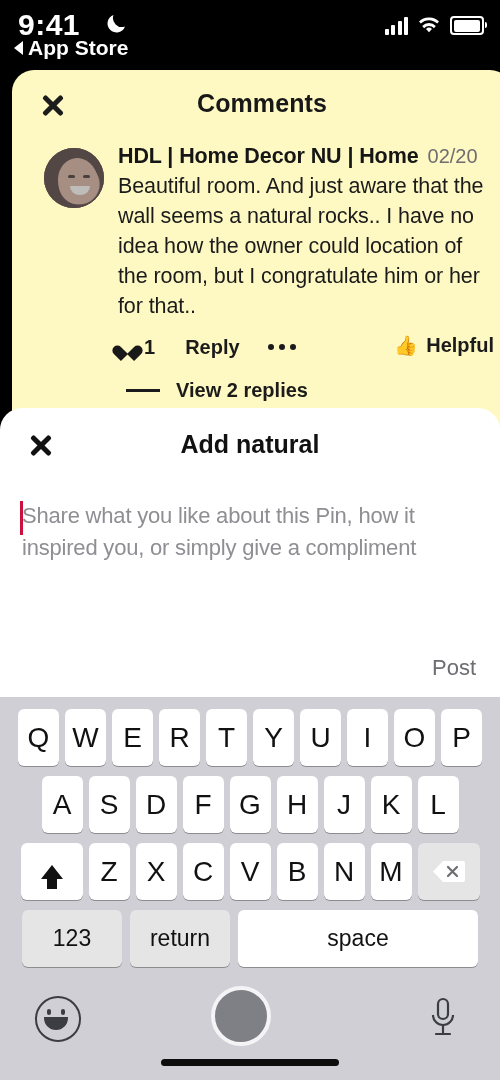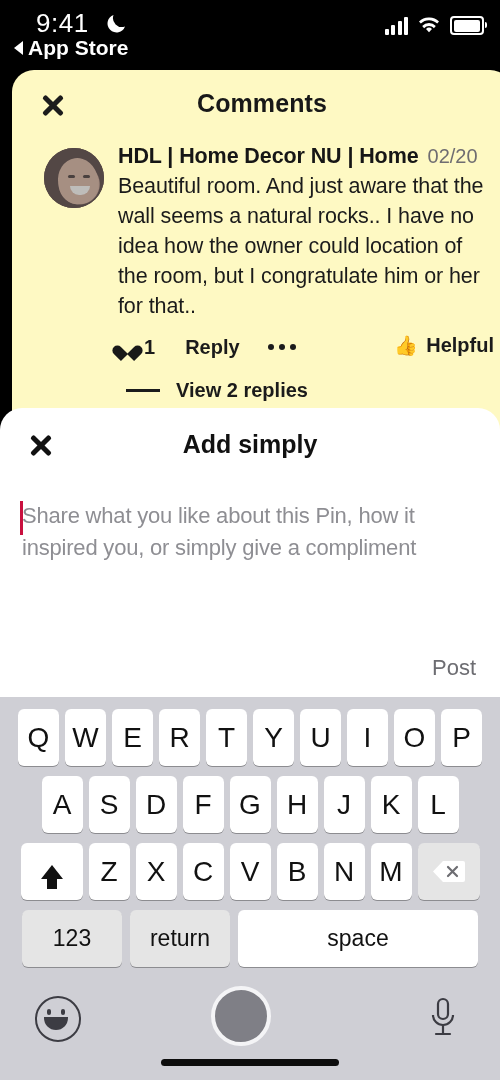--- a/index.html
+++ b/index.html
@@ -6,21 +6,21 @@
   body{
     width:500px;height:1080px;overflow:hidden;
     background:#000;
     font-family:"Liberation Sans", sans-serif;
     -webkit-font-smoothing:antialiased;
   }
   .phone{position:relative;width:500px;height:1080px;background:#000;overflow:hidden;}
 
   
   .statusbar{position:absolute;top:0;left:0;width:500px;height:70px;background:#000;color:#fff;}
-  .sb-time{position:absolute;left:36px;top:8px;font-size:26px;font-weight:normal;letter-spacing:.5px;}
+  .sb-time{position:absolute;left:18px;top:8px;font-size:30px;font-weight:bold;letter-spacing:.5px;}
   .sb-moon{position:absolute;left:104px;top:12px;width:24px;height:24px;}
   .sb-back{position:absolute;left:14px;top:36px;font-size:21px;font-weight:bold;display:flex;align-items:center;gap:5px;}
   .sb-back .tri{display:inline-block;width:0;height:0;border-top:7px solid transparent;border-bottom:7px solid transparent;border-right:9px solid #fff;}
   .sb-right{position:absolute;right:16px;top:16px;display:flex;align-items:flex-end;gap:9px;}
   .bars{display:flex;align-items:flex-end;gap:2.5px;height:18px;}
   .bars i{display:block;width:4px;background:#fff;border-radius:1px;}
   .bars i:nth-child(1){height:6px;}
   .bars i:nth-child(2){height:10px;}
   .bars i:nth-child(3){height:14px;}
   .bars i:nth-child(4){height:18px;}
@@ -201,21 +201,21 @@
           <span class="replies-line"></span>
           <span class="replies-label">View 2 replies</span>
         </div>
       </div>
     </div>
   </div>
 
   <div class="add-sheet">
     <div class="add-header">
       <div class="close-x"></div>
-      <div class="add-title">Add simply</div>
+      <div class="add-title">Add natural</div>
     </div>
     <div class="input-area">
       <span class="caret"></span>
       <div class="placeholder">Share what you like about this Pin, how it inspired you, or simply give a compliment</div>
     </div>
     <div class="post-btn">Post</div>
   </div>
 
   <div class="keyboard">
     <div class="krow r1" id="row1">

